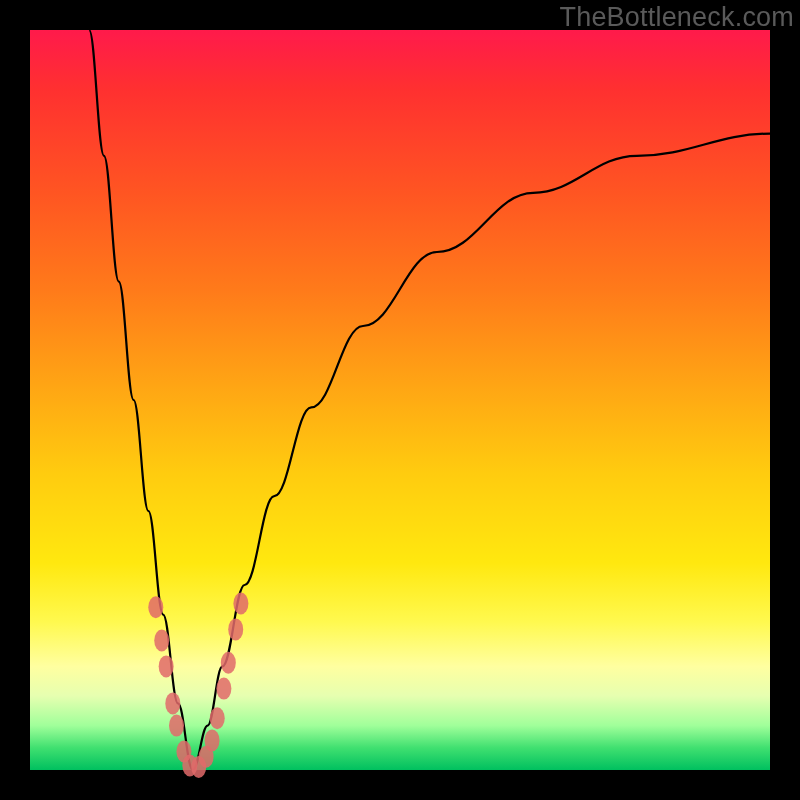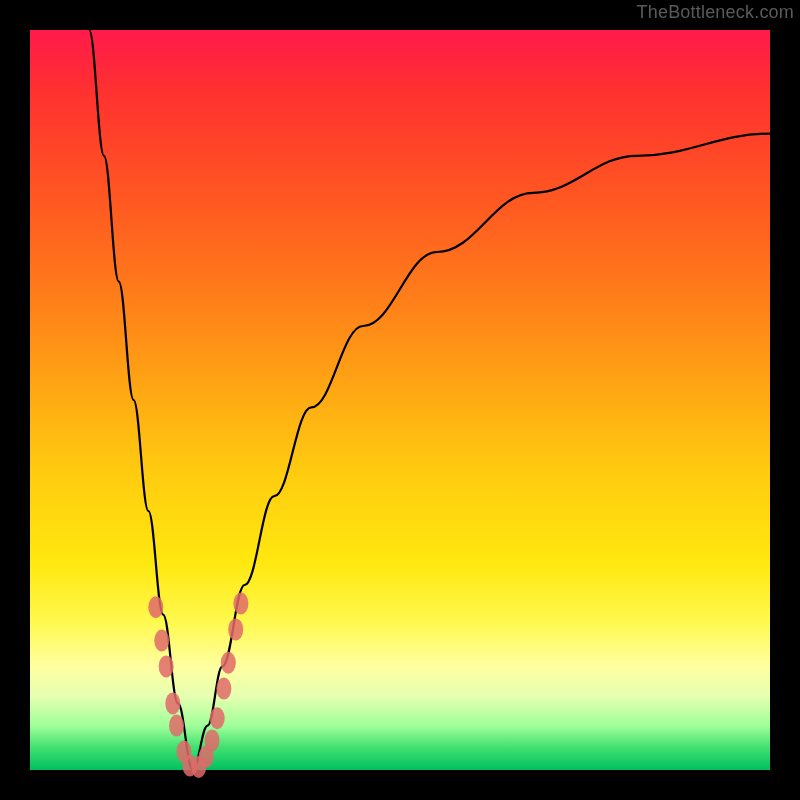--- a/index.html
+++ b/index.html
@@ -38,21 +38,21 @@
       #a0ff9a 94%,
       #40e070 97%,
       #00c05f 100%
     );
   }
   .watermark {
     position: absolute;
     top: 2px;
     right: 6px;
     color: #5a5a5a;
-    font-size: 18px;
+    font-size: 27px;
     font-weight: 400;
     letter-spacing: 0.2px;
     user-select: none;
   }
   svg.curves {
     position: absolute;
     left: 0;
     top: 0;
     width: 740px;
     height: 740px;

